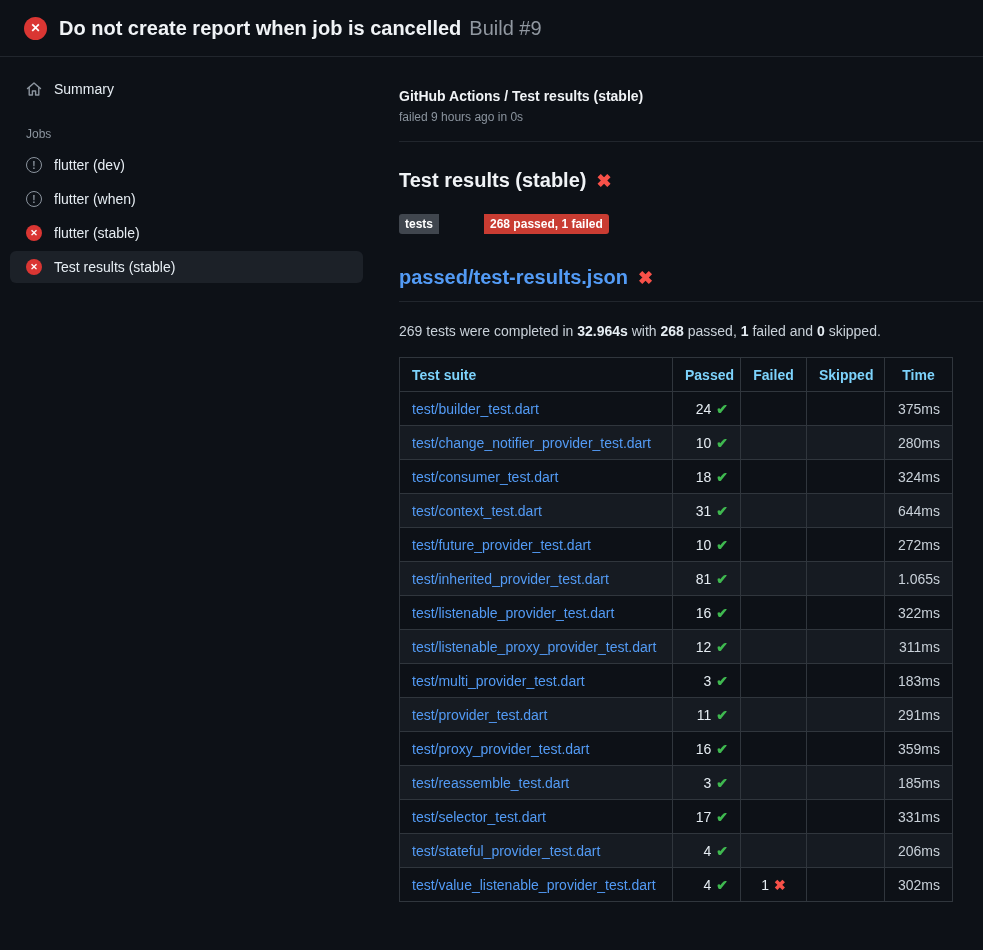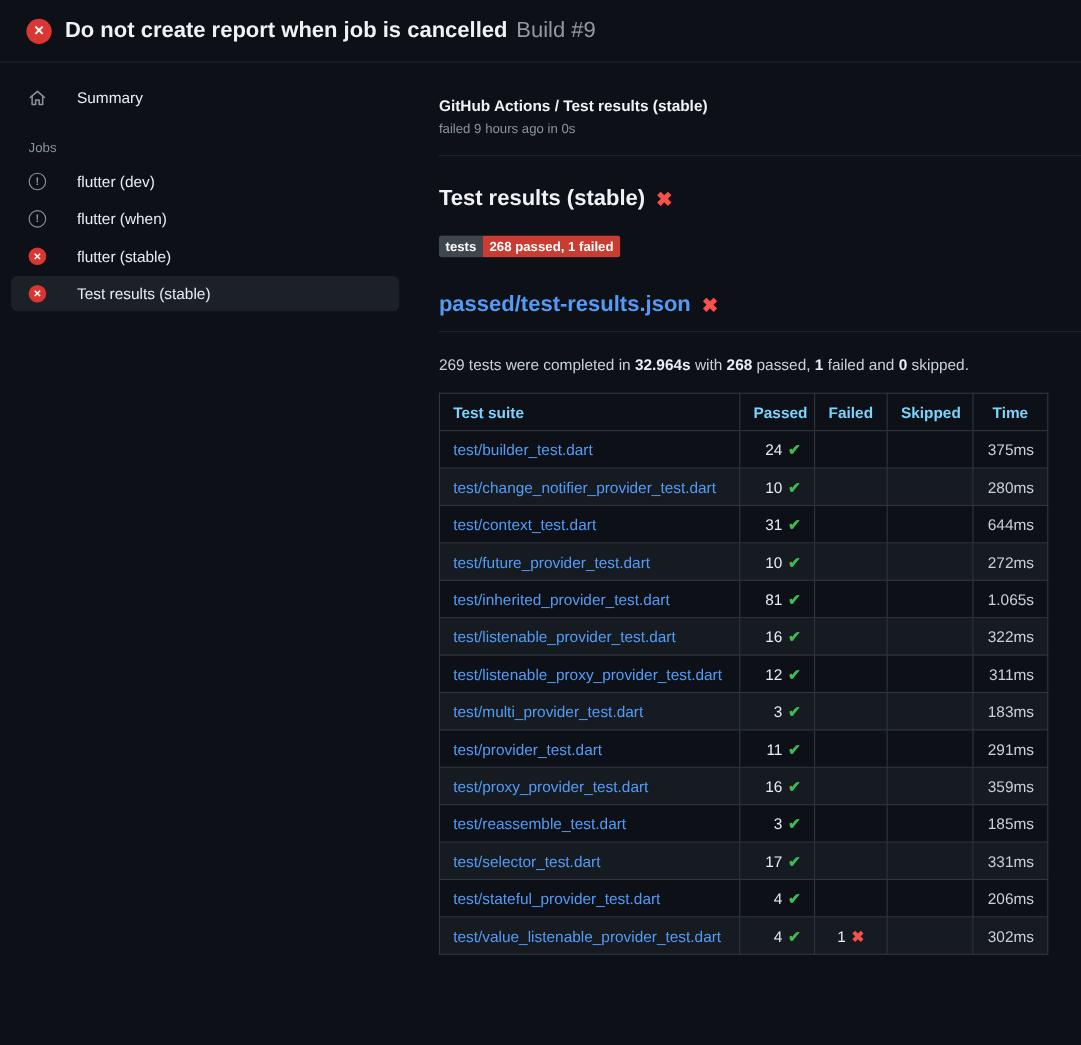--- a/index.html
+++ b/index.html
@@ -31,39 +31,39 @@
     display:inline-flex; align-items:center; justify-content:center;
     width:16px; height:16px; border:1.5px solid var(--muted); border-radius:50%;
     color:var(--muted); font-size:10px; font-weight:bold; flex:0 0 auto;
   }
   .page-title{ font-size:20px; font-weight:600; color:#f0f3f6; white-space:nowrap; }
   .build-number{ font-size:20px; font-weight:400; color:#9198a1; white-space:nowrap; margin-left:-4px; }
   
   .content-row{ display:flex; height:893px; }
   .sidebar{ width:383px; flex:0 0 383px; padding-top:14px; }
   .side-item{
-    display:flex; align-items:center; gap:28px;
+    display:flex; align-items:center; gap:12px;
     margin:2px 20px 2px 10px; padding:8px 16px; border-radius:6px;
     cursor:pointer; color:var(--text);
   }
   .side-item.selected{ background:var(--selected); }
   .side-label{ font-size:14px; }
   .home-icon{ display:inline-flex; width:16px; height:16px; flex:0 0 auto; }
   .jobs-label{ color:var(--muted); font-size:12px; margin:22px 0 8px 26px; }
   
   .main{ flex:1; padding:31px 31px 0 16px; min-width:0; }
   .breadcrumb{ font-weight:700; font-size:14px; color:#f0f3f6; }
   .status-line{ color:var(--muted); font-size:12px; margin-top:6px; }
   .divider{ border:0; border-top:1px solid var(--border-soft); margin:17px -31px 0 0; }
   .section-heading{
     margin-top:27px; font-size:20px; font-weight:700; color:#f0f3f6;
     display:flex; align-items:center; gap:10px;
   }
   .red-x{ color:var(--failed-red); font-size:18px; font-weight:700; line-height:1; }
-  .badge{ margin-top:22px; display:inline-flex; font-size:12px; font-weight:600; line-height:1; border-radius:3px; overflow:hidden; }
+  .badge{ margin-top:22px; display:inline-flex; font-size:12px; font-weight:600; line-height:1; border-radius:3px; overflow:hidden;gap:45px; }
   .badge-label{ background:var(--badge-gray); color:#fff; padding:4px 6px; }
   .badge-value{ background:var(--badge-red); color:#fff; padding:4px 6px; }
   .report-heading{
     margin:32px -31px 0 0; padding-bottom:12px;
     border-bottom:1px solid var(--border-soft);
     font-size:20px; font-weight:700;
     display:flex; align-items:center; gap:10px;
   }
   .report-link{ color:var(--link); text-decoration:none; }
   .summary-text{ margin-top:21px; font-size:14px; color:#c9d1d9; }
@@ -175,20 +175,27 @@
               <td class="col-4"><span>375ms</span></td>
             </tr>
             <tr>
               <td class="col-0"><a class="suite-link" href="#">test/change_notifier_provider_test.dart</a></td>
               <td class="col-1"><span>10</span><span class="check">✔</span></td>
               <td class="col-2"></td>
               <td class="col-3"></td>
               <td class="col-4"><span>280ms</span></td>
             </tr>
             <tr>
+              <td class="col-0"><a class="suite-link" href="#">test/consumer_test.dart</a></td>
+              <td class="col-1"><span>18</span><span class="check">✔</span></td>
+              <td class="col-2"></td>
+              <td class="col-3"></td>
+              <td class="col-4"><span>324ms</span></td>
+            </tr>
+            <tr>
               <td class="col-0"><a class="suite-link" href="#">test/context_test.dart</a></td>
               <td class="col-1"><span>31</span><span class="check">✔</span></td>
               <td class="col-2"></td>
               <td class="col-3"></td>
               <td class="col-4"><span>644ms</span></td>
             </tr>
             <tr>
               <td class="col-0"><a class="suite-link" href="#">test/future_provider_test.dart</a></td>
               <td class="col-1"><span>10</span><span class="check">✔</span></td>
               <td class="col-2"></td>

